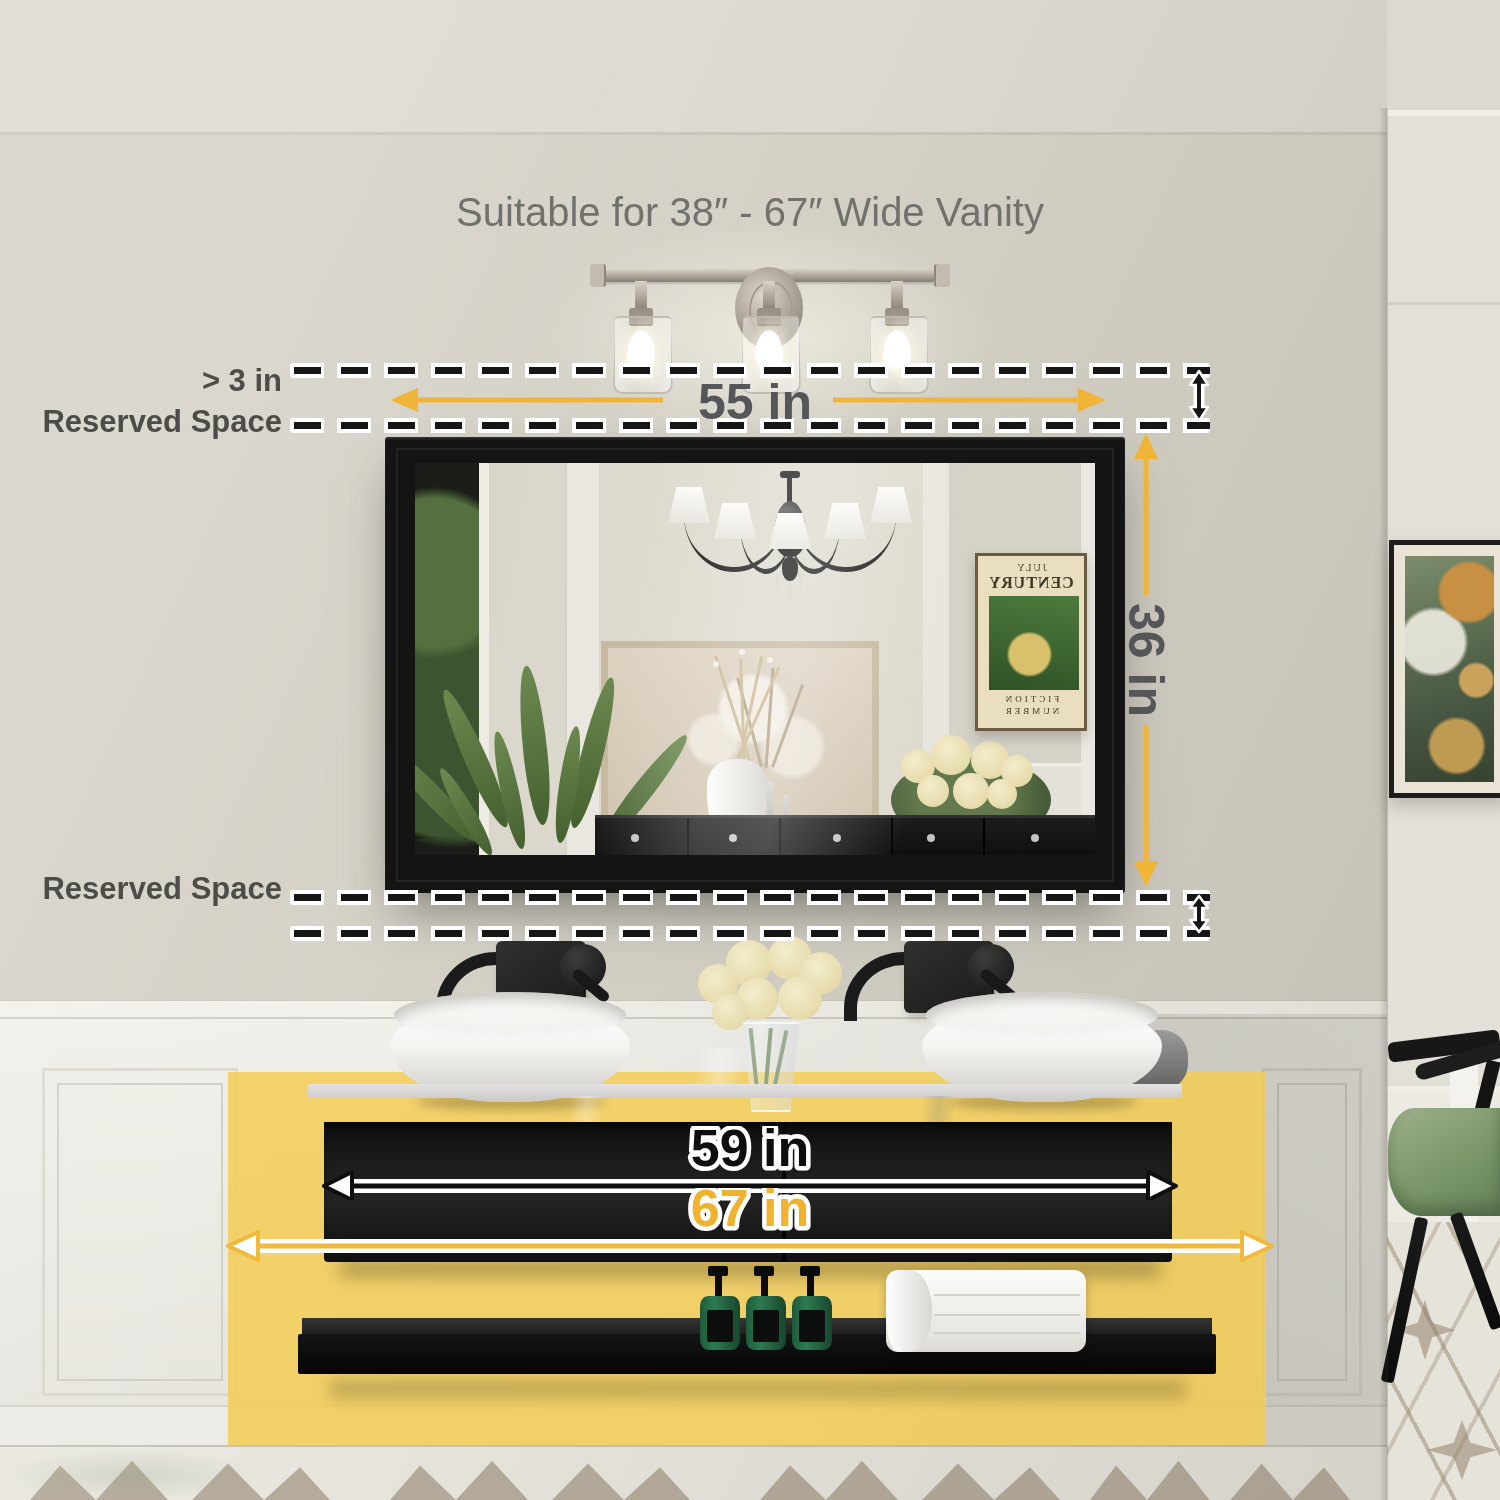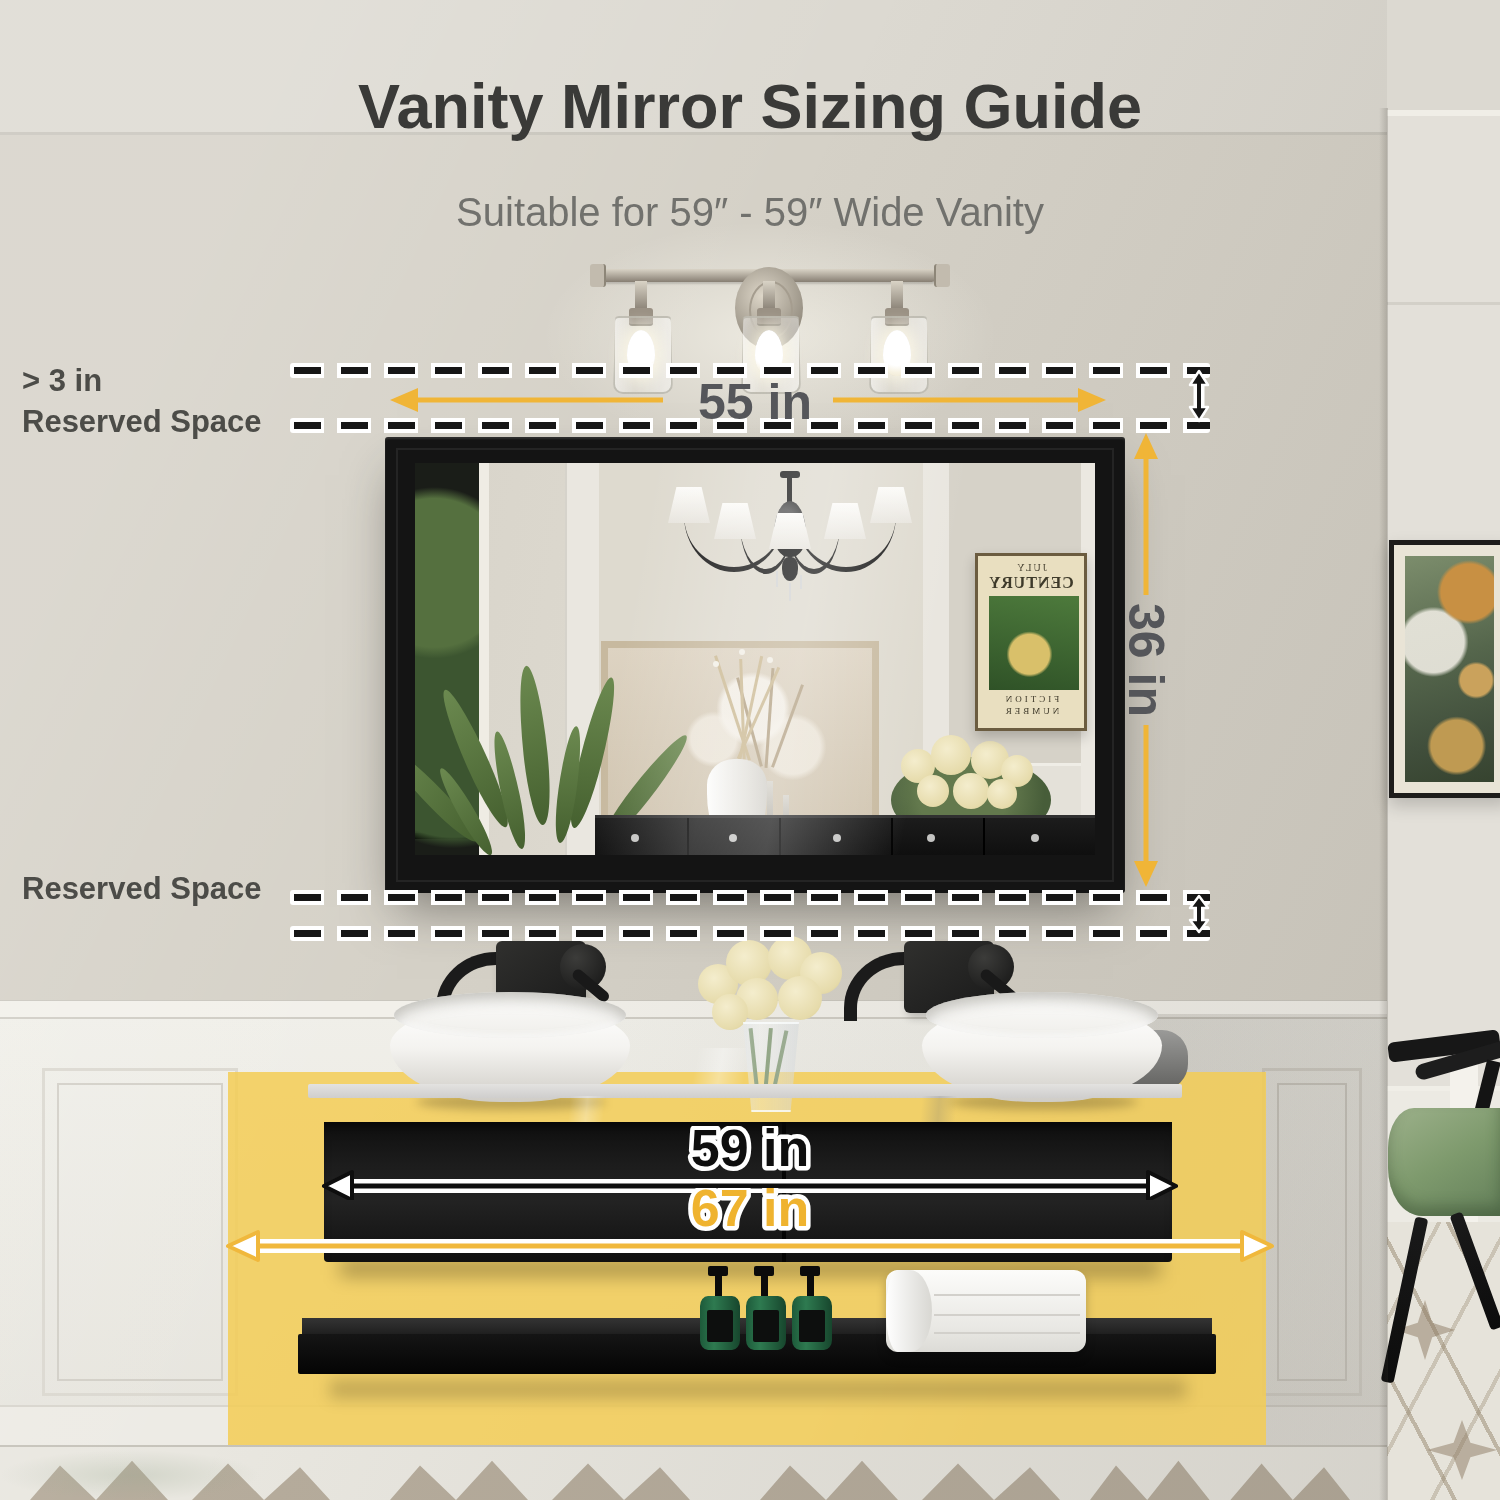--- a/index.html
+++ b/index.html
@@ -4,21 +4,21 @@
 <style>
   html,body{margin:0;padding:0;background:#fff;}
   .stage{position:relative;width:1500px;height:1500px;overflow:hidden;
          background:#d5d1c7;font-family:"Liberation Sans",sans-serif;}
   .abs{position:absolute;}
 
   
   .title{left:0;top:70px;width:1500px;text-align:center;font-size:63px;font-weight:bold;
          color:#3a3a38;letter-spacing:0px;}
   .subtitle{left:0;top:190px;width:1500px;text-align:center;font-size:40px;color:#71716d;}
-  .res-label{width:260px;text-align:left;font-size:31px;font-weight:bold;color:#4c4c48;line-height:41px;}
+  .res-label{width:260px;text-align:right;font-size:31px;font-weight:bold;color:#4c4c48;line-height:41px;}
   .dim-label{font-size:50px;font-weight:bold;color:#55565a;text-align:center;}
 
   
   .dashline{position:absolute;width:920px;height:15px;}
   .dashline .w{position:absolute;left:0;right:0;top:0;height:15px;border-radius:3px;
     background:repeating-linear-gradient(90deg,#ffffff 0 34px,transparent 34px 47px);}
   .dashline .b{position:absolute;left:0;right:0;top:4px;height:7px;
     background:repeating-linear-gradient(90deg,transparent 0 3.5px,#161616 3.5px 30.5px,transparent 30.5px 47px);}
 
   
@@ -148,22 +148,21 @@
     <div class="abs" style="left:1px;top:1036px;width:112px;height:20px;background:#171717;border-radius:6px;transform:rotate(-7deg);"></div>
     <div class="abs" style="left:27px;top:1052px;width:100px;height:16px;background:#1d1d1d;border-radius:8px;transform:rotate(-16deg);"></div>
     <div class="abs" style="left:91px;top:1060px;width:14px;height:74px;background:#141414;transform:rotate(14deg);"></div>
     <div class="abs" style="left:1px;top:1108px;width:112px;height:108px;border-radius:26px 0 0 34px/40px 0 0 48px;
       background:linear-gradient(150deg,#9db18b,#7e9a6d 50%,#64805a);box-shadow:inset 0 -10px 14px rgba(40,60,35,.35);"></div>
     <div class="abs" style="left:11px;top:1216px;width:13px;height:168px;border-radius:4px;background:linear-gradient(#1a1a1a,#0c0c0c);transform:rotate(12deg);"></div>
     <div class="abs" style="left:83px;top:1210px;width:13px;height:122px;border-radius:4px;background:linear-gradient(#1a1a1a,#0c0c0c);transform:rotate(-20deg);"></div>
   </div>
   <div class="abs corner-shade"></div>
 
-  <div class="abs title">Vanity Mirror Sizing Guide</div>
-  <div class="abs subtitle">Suitable for 59″ - 59″ Wide Vanity</div>
+  <div class="abs subtitle">Suitable for 38″ - 67″ Wide Vanity</div>
 
   <div class="abs yellow-zone"></div>
 
   <div class="abs" style="left:540px;top:220px;width:460px;height:230px;background:radial-gradient(ellipse at center,rgba(255,253,244,.55),transparent 70%);"></div>
   <div class="abs metal" style="left:600px;top:269px;width:338px;height:13px;border-radius:7px;box-shadow:0 2px 2px rgba(0,0,0,.15);"></div>
   <div class="abs" style="left:590px;top:264px;width:14px;height:23px;border-radius:3px;background:#c2bbae;border-right:2px solid #8d8678;"></div>
   <div class="abs" style="left:934px;top:264px;width:14px;height:23px;border-radius:3px;background:#c2bbae;border-left:2px solid #8d8678;"></div>
   <div class="abs" style="left:735px;top:267px;width:68px;height:82px;border-radius:50%;background:radial-gradient(circle at 40% 35%,#ddd6c8,#8f887b 75%,#6f695e);"></div>
   <div class="abs" style="left:749px;top:281px;width:40px;height:54px;border-radius:50%;border:2px solid #a59d8f;"></div>
 

